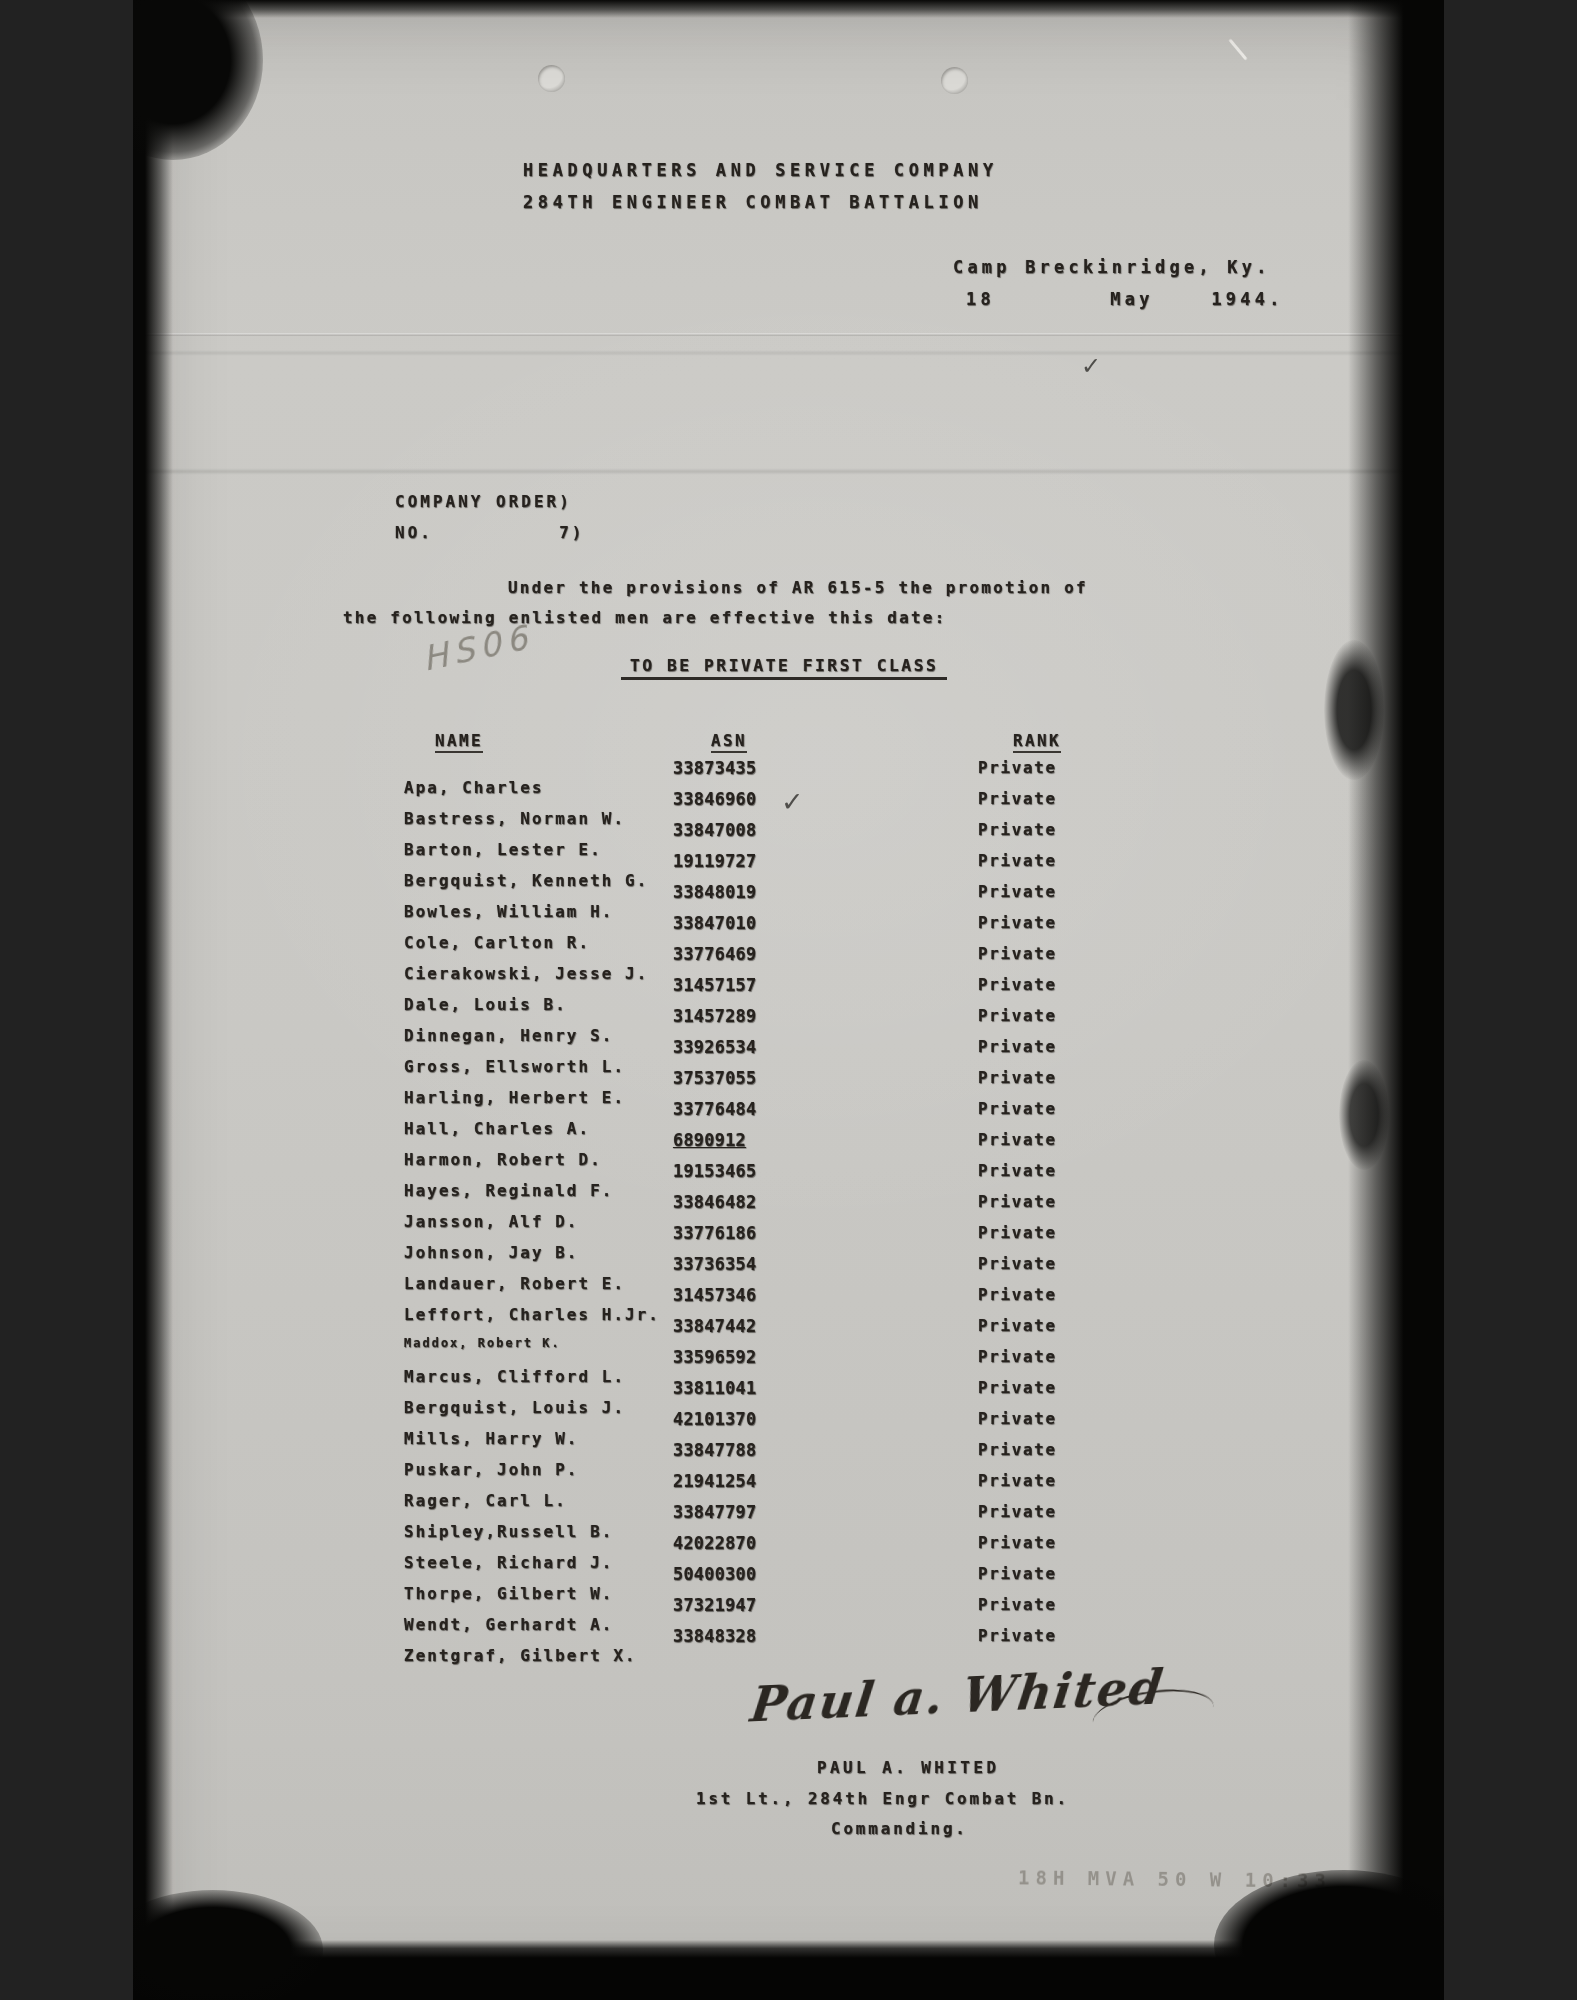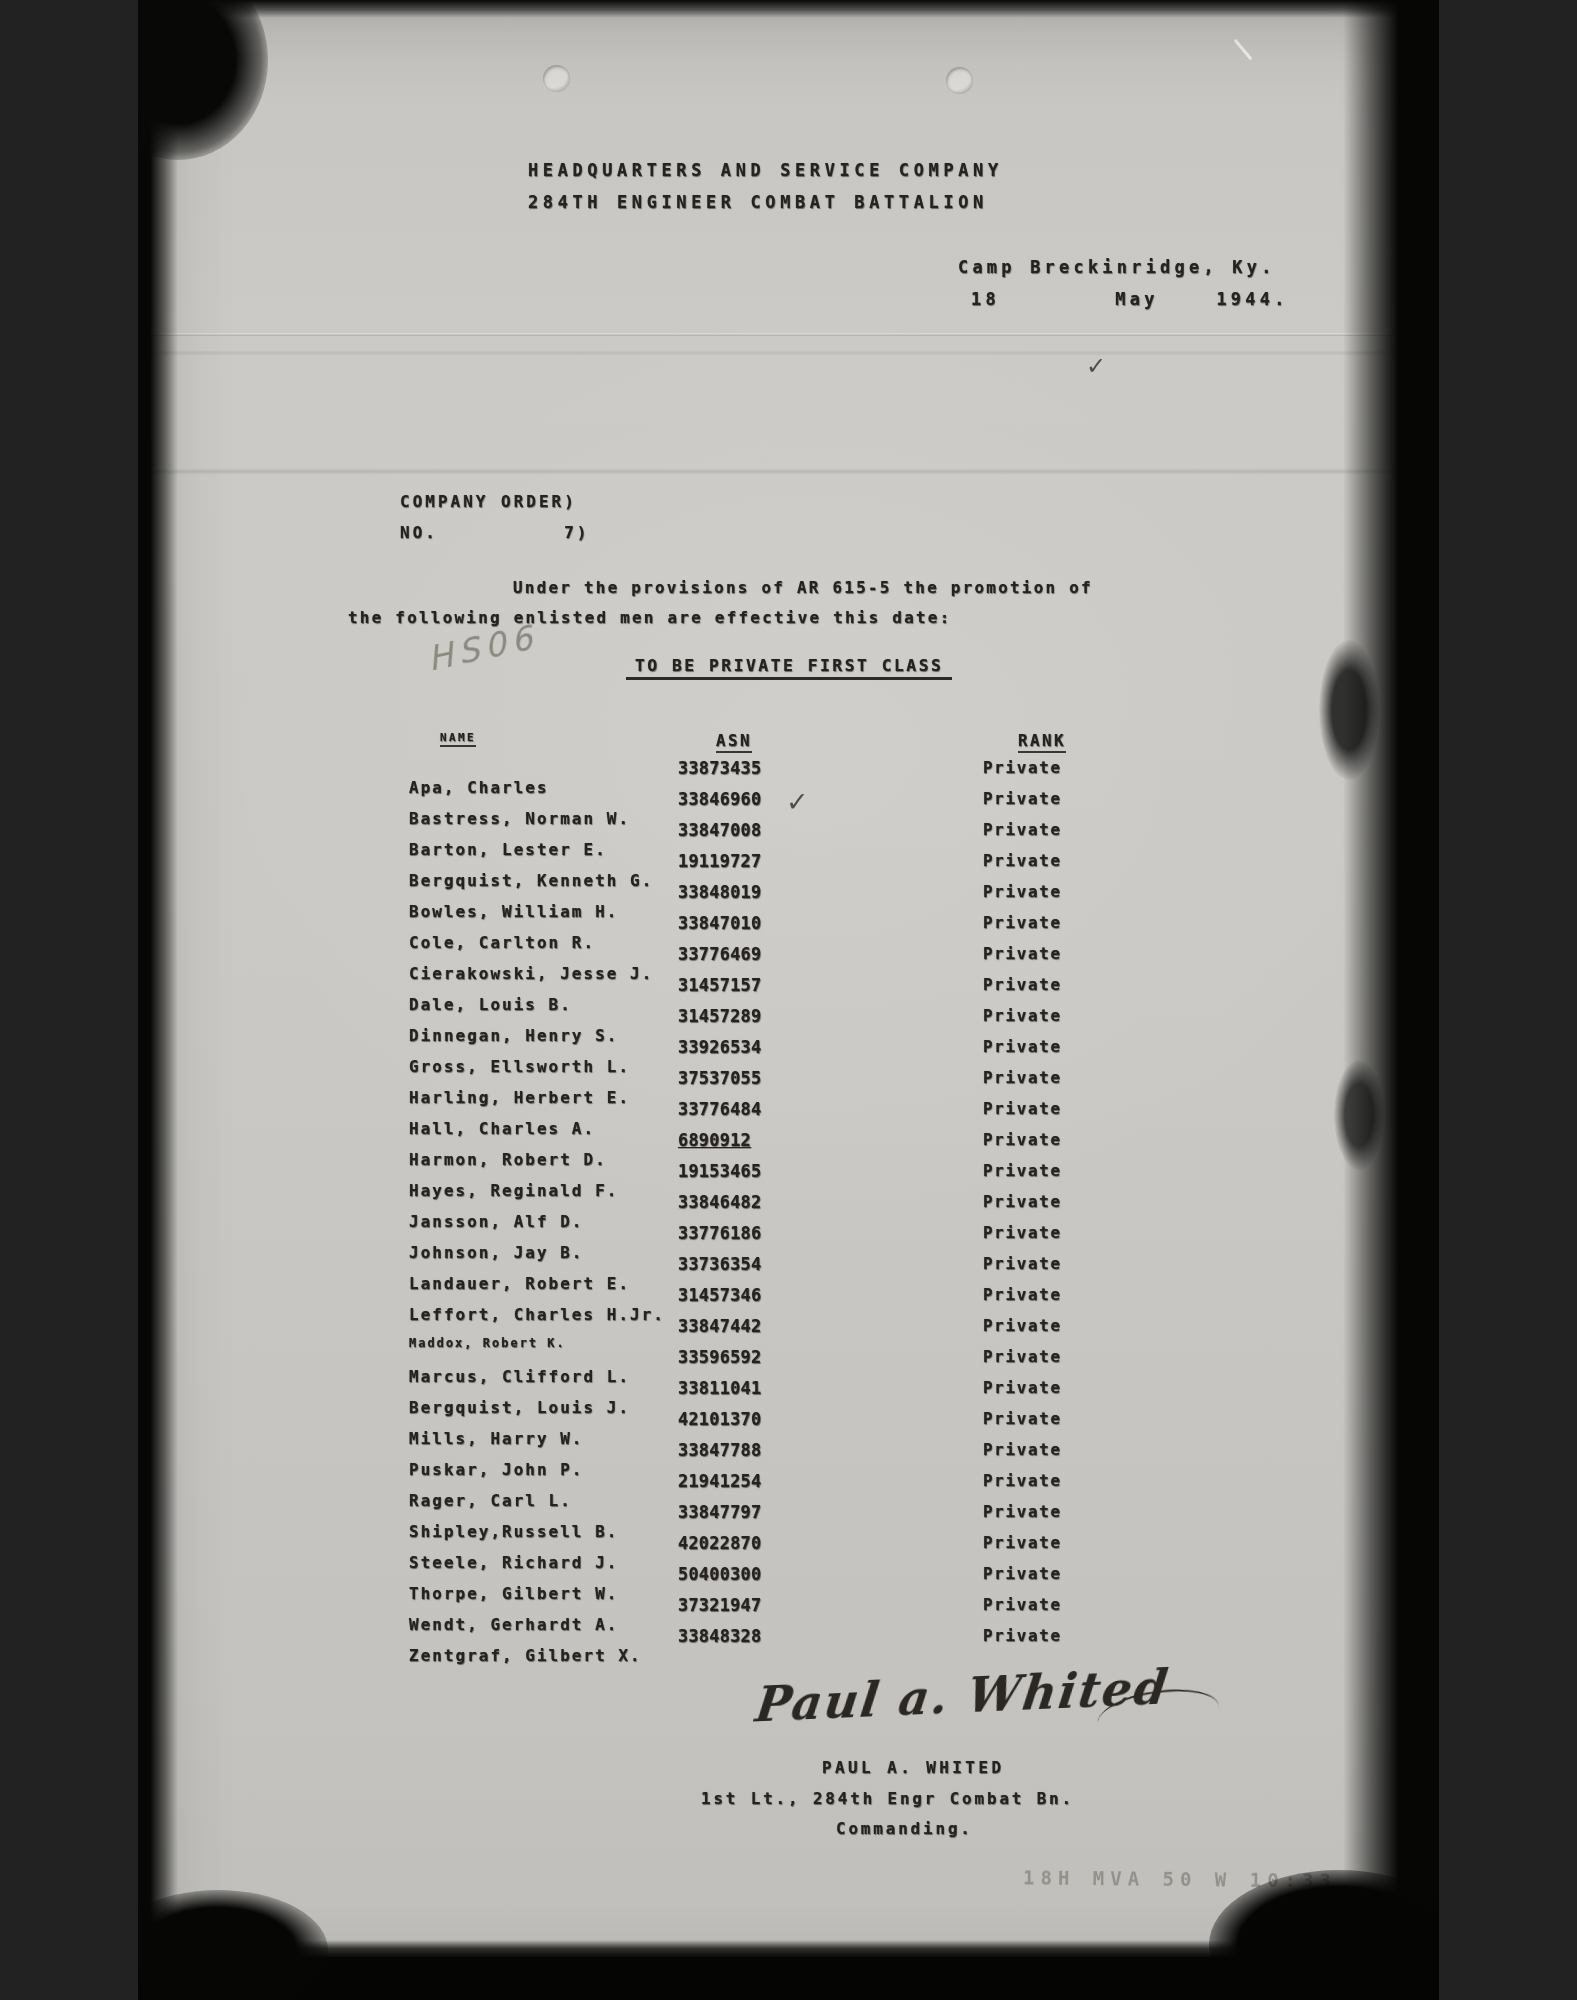--- a/index.html
+++ b/index.html
@@ -5,20 +5,21 @@
   html,body{margin:0;padding:0;background:#222;}
   .page{
     position:relative;
     width:1301px;height:2000px;
     margin:0 auto;
     background:
       radial-gradient(ellipse 900px 700px at 52% 38%, rgba(255,255,255,0.10), transparent 70%),
       linear-gradient(180deg, #c6c5c1 0%, #cbcac6 18%, #c9c8c4 52%, #c4c3bf 84%, #bfbeba 100%);
     overflow:hidden;
     font-family:"DejaVu Sans Mono","Liberation Mono",monospace;
+    padding-left:10px;
   }
   .type{
     position:absolute;
     font-family:"DejaVu Sans Mono","Liberation Mono",monospace;
     font-weight:700;
     color:var(--ink,#26221e);
     text-shadow:0.6px 0.5px 0.9px rgba(25,22,18,0.55), -0.3px 0.2px 0.7px rgba(25,22,18,0.35);
     filter:blur(0.35px);
     white-space:pre;
   }
@@ -123,21 +124,21 @@
   <div class="type smalltype" style="left:262px;top:492px;letter-spacing:3px;">COMPANY ORDER)</div>
   <div class="type smalltype" style="left:262px;top:523px;letter-spacing:3px;">NO.          7)</div>
 
   <div class="type smalltype" style="left:375px;top:578px;">Under the provisions of AR 615-5 the promotion of</div>
   <div class="type smalltype" style="left:210px;top:608px;">the following enlisted men are effective this date:</div>
 
   <div class="pencil" style="left:292px;top:628px;">HS06</div>
 
   <div class="type sec-heading" style="left:488px;top:656px;">TO BE PRIVATE FIRST CLASS</div>
 
-  <div class="type" style="left:302px;top:731px;font-size:11px;letter-spacing:2.4px;"><span class="u">NAME</span></div>
+  <div class="type" style="left:302px;top:731px;font-size:16px;letter-spacing:2.4px;"><span class="u">NAME</span></div>
   <div class="type" style="left:578px;top:731px;font-size:16px;letter-spacing:2.4px;"><span class="u">ASN</span></div>
   <div class="type" style="left:880px;top:731px;font-size:16px;letter-spacing:2.4px;"><span class="u">RANK</span></div>
 
   <div style="position:absolute;left:264px;top:758px;width:1000px;">
       <div class="roster-row">
         <span class="type cell c-name" style="position: absolute; font-size: 16px; letter-spacing: 2px;">Apa, Charles</span>
         <span class="type cell c-asn" style="position: absolute; font-size: 17px;">33873435</span>
         <span class="type cell c-rank" style="position: absolute; font-size: 16px;">Private</span>
       </div>
       <div class="roster-row">

